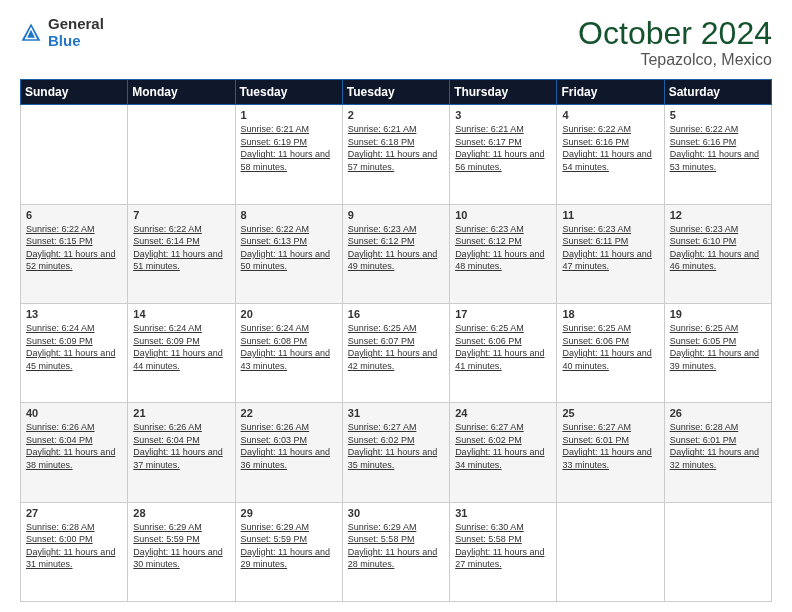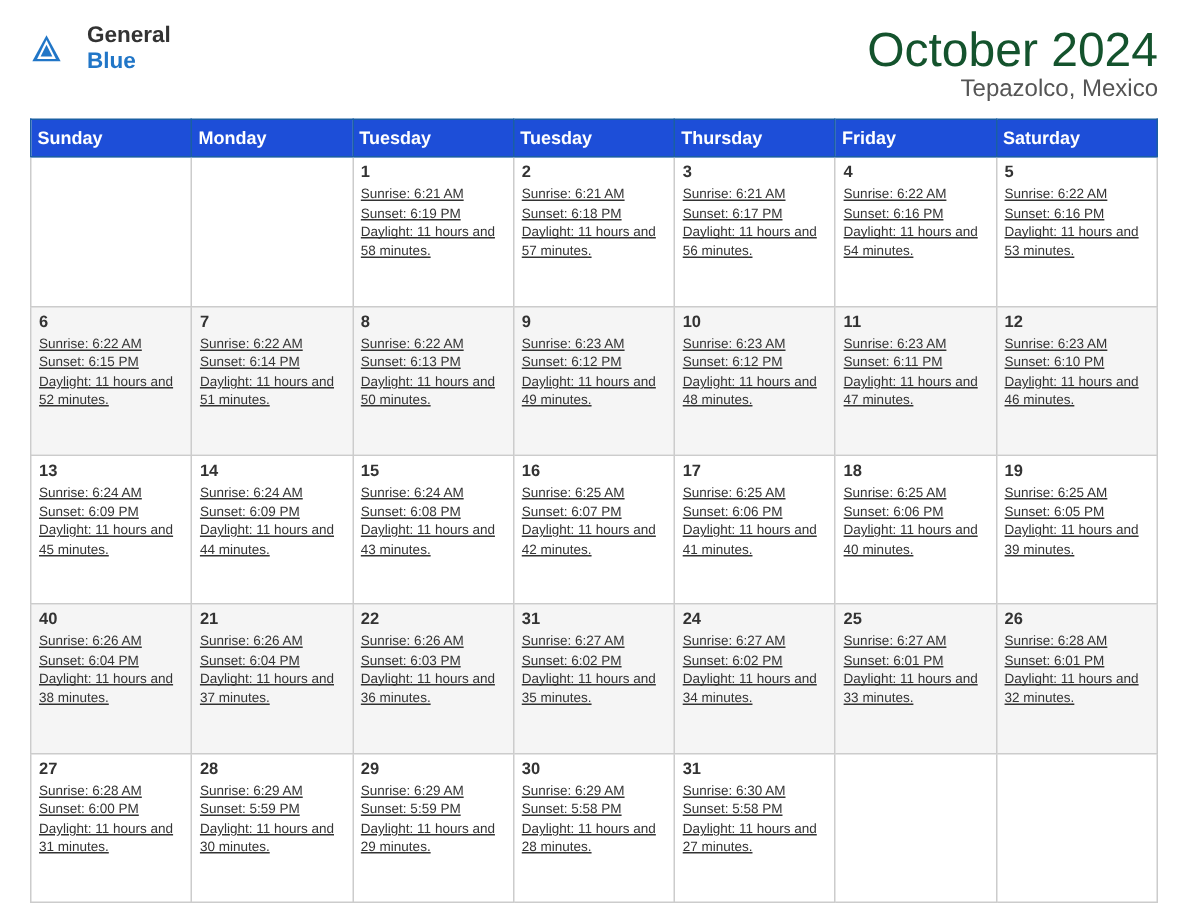--- a/index.html
+++ b/index.html
@@ -19,21 +19,21 @@
     }
     .header {
       display: flex;
       justify-content: space-between;
       align-items: flex-start;
       margin-bottom: 10px;
     }
     .logo {
       display: flex;
       align-items: center;
-      gap: 16px;
+      gap: 6px;
     }
     .logo-text {
       font-size: 15px;
       font-weight: bold;
       line-height: 1.1;
     }
     .logo-general { color: #333; }
     .logo-blue { color: #2176c7; }
     .logo-icon {
       width: 22px;
@@ -53,21 +53,21 @@
       color: #555;
     }
     .calendar {
       border: 1px solid #ccc;
       border-collapse: collapse;
       width: 100%;
       flex: 1;
       table-layout: fixed;
     }
     .calendar thead tr th {
-      background-color: #1d4ed8;
+      background-color: #0f172a;
       color: #fff;
       font-size: 12px;
       font-weight: bold;
       padding: 5px 4px;
       text-align: left;
       border: 1px solid #1a5fa3;
     }
     .calendar tbody tr td {
       vertical-align: top;
       border: 1px solid #ccc;
@@ -216,21 +216,21 @@
 Sunset: 6:09 PM
 Daylight: 11 hours and 45 minutes.</div>
           </td>
           <td>
             <span class="day-number">14</span>
             <div class="day-info" style="white-space: pre-line;">Sunrise: 6:24 AM
 Sunset: 6:09 PM
 Daylight: 11 hours and 44 minutes.</div>
           </td>
           <td>
-            <span class="day-number">15</span>
+            <span class="day-number">20</span>
             <div class="day-info" style="white-space: pre-line;">Sunrise: 6:24 AM
 Sunset: 6:08 PM
 Daylight: 11 hours and 43 minutes.</div>
           </td>
           <td>
             <span class="day-number">16</span>
             <div class="day-info" style="white-space: pre-line;">Sunrise: 6:25 AM
 Sunset: 6:07 PM
 Daylight: 11 hours and 42 minutes.</div>
           </td>

